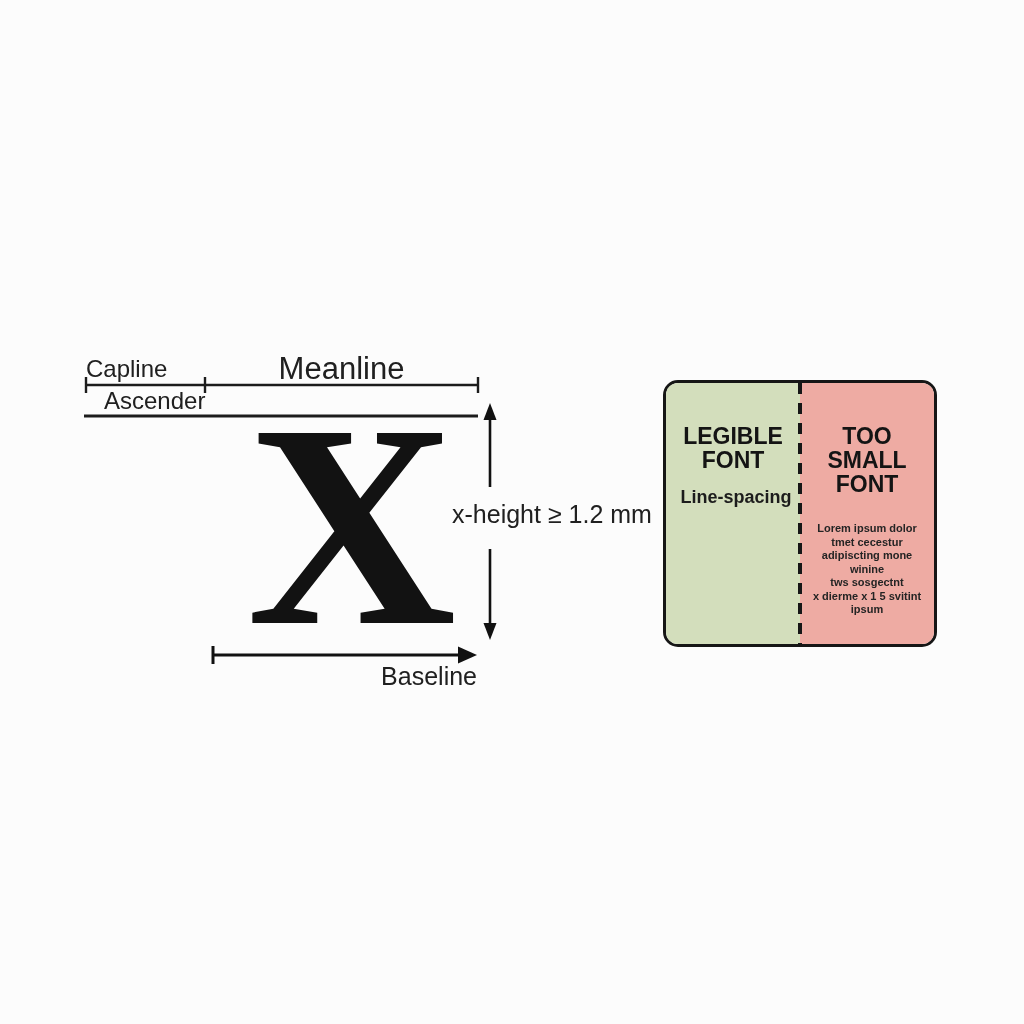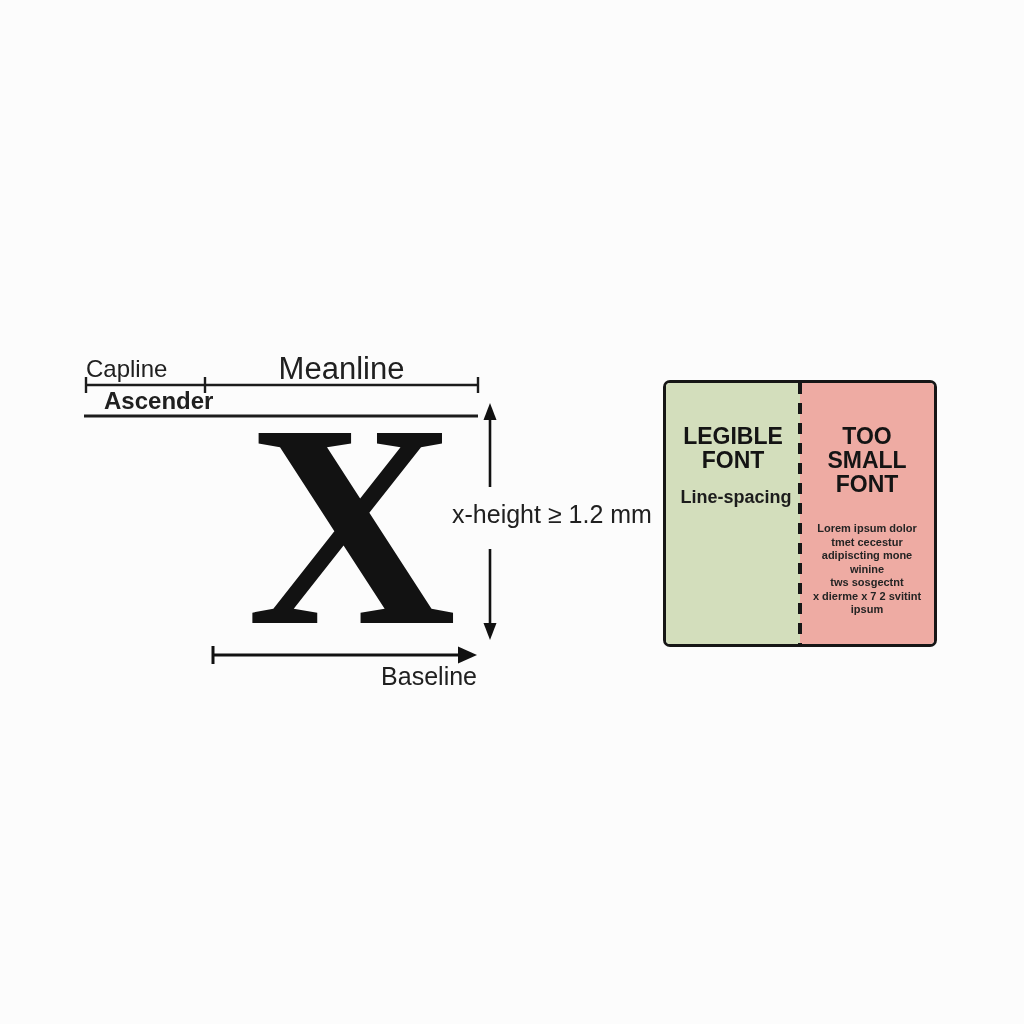--- a/index.html
+++ b/index.html
@@ -8,34 +8,34 @@
     background:var(--canvas-bg,#fcfcfc);
     font-family:"Liberation Sans","DejaVu Sans",sans-serif;
     color:var(--ink,#1b1b1b);
     position:relative;overflow:hidden;
   }
   .canvas{position:absolute;inset:0;}
   svg.lines{position:absolute;left:0;top:0;width:1024px;height:1024px;}
   .lbl{position:absolute;color:#202020;white-space:nowrap;}
   .capline{left:86px;top:355px;width:120px;font-size:24px;}
   .meanline{left:205px;top:351px;width:273px;text-align:center;font-size:31px;}
-  .ascender{left:104px;top:387px;font-size:24px;font-weight:bold;}
+  .ascender{left:104px;top:387px;font-size:24px;}
   .xheight{left:452px;top:500px;font-size:25px;}
   .baseline-lbl{left:213px;top:662px;width:264px;text-align:right;font-size:25px;}
   .specimen{
     position:absolute;left:247px;top:381px;width:200px;
     text-align:center;
     font-family:"Liberation Serif","DejaVu Serif",serif;
     font-weight:700;font-size:290px;line-height:1;
     color:#121212;letter-spacing:0;
   }
   .panel{
     position:absolute;left:663px;top:380px;width:274px;height:267px;
     box-sizing:border-box;border:3px solid var(--panel-border,#161616);
-    border-radius:7px;overflow:hidden;display:flex;
+    border-radius:15px;overflow:hidden;display:flex;
   }
   .half{width:50%;height:100%;box-sizing:border-box;text-align:center;}
   .half.legible{background:var(--legible-bg,#d3debc);}
   .half.toosmall{background:var(--too-small-bg,#eeaba3);}
   .divider{
     position:absolute;left:50%;top:0;bottom:0;width:4px;margin-left:-2px;
     background:repeating-linear-gradient(to bottom,
       var(--panel-border,#161616) 0 11px, transparent 11px 20px);
   }
   .panel-title{
@@ -99,20 +99,20 @@
       <div class="panel-title">LEGIBLE FONT</div>
       <div class="panel-note">Line-spacing</div>
     </div>
     <div class="half toosmall">
       <div class="panel-title">TOO SMALL FONT</div>
       <div class="small-lines">
         <div>Lorem ipsum dolor</div>
         <div>tmet cecestur</div>
         <div>adipiscting mone winine</div>
         <div>tws sosgectnt</div>
-        <div>x dierme x 7 2 svitint</div>
+        <div>x dierme x 1 5 svitint</div>
         <div>ipsum</div>
       </div>
     </div>
     <div class="divider"></div>
   </div>
 
 </div>
 
 </body></html>

